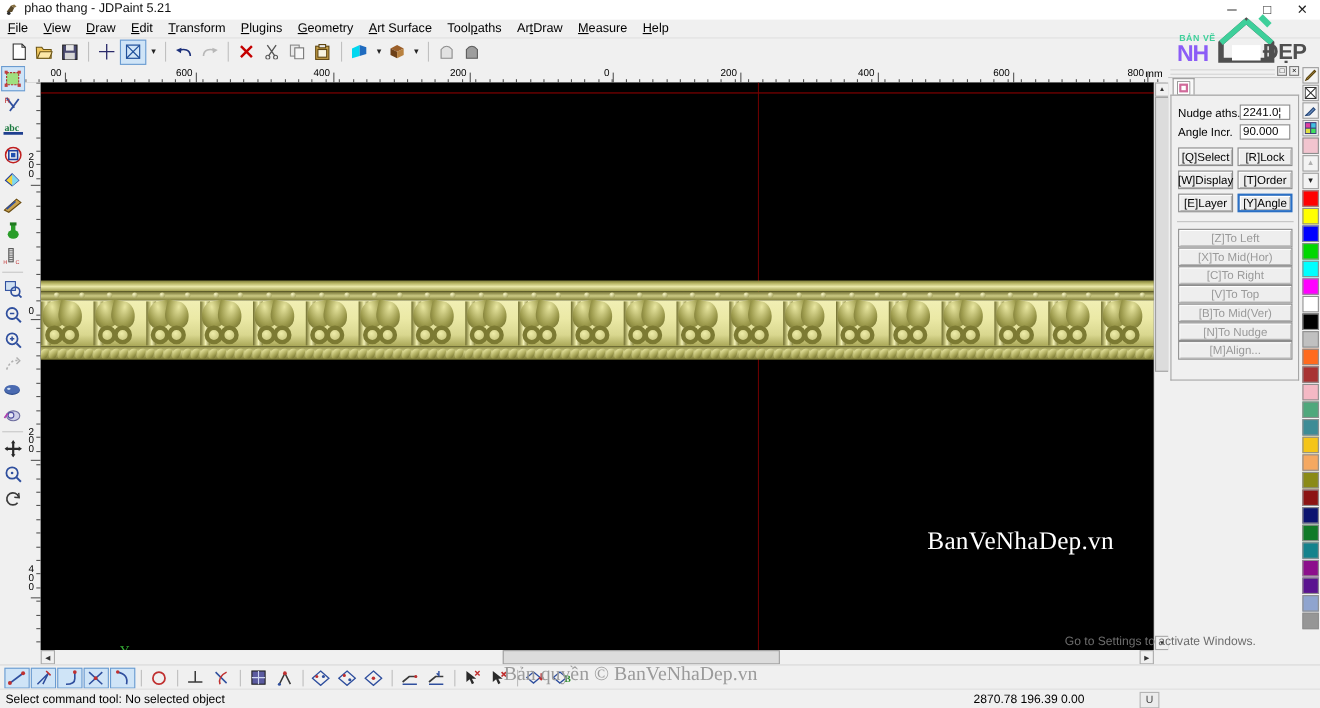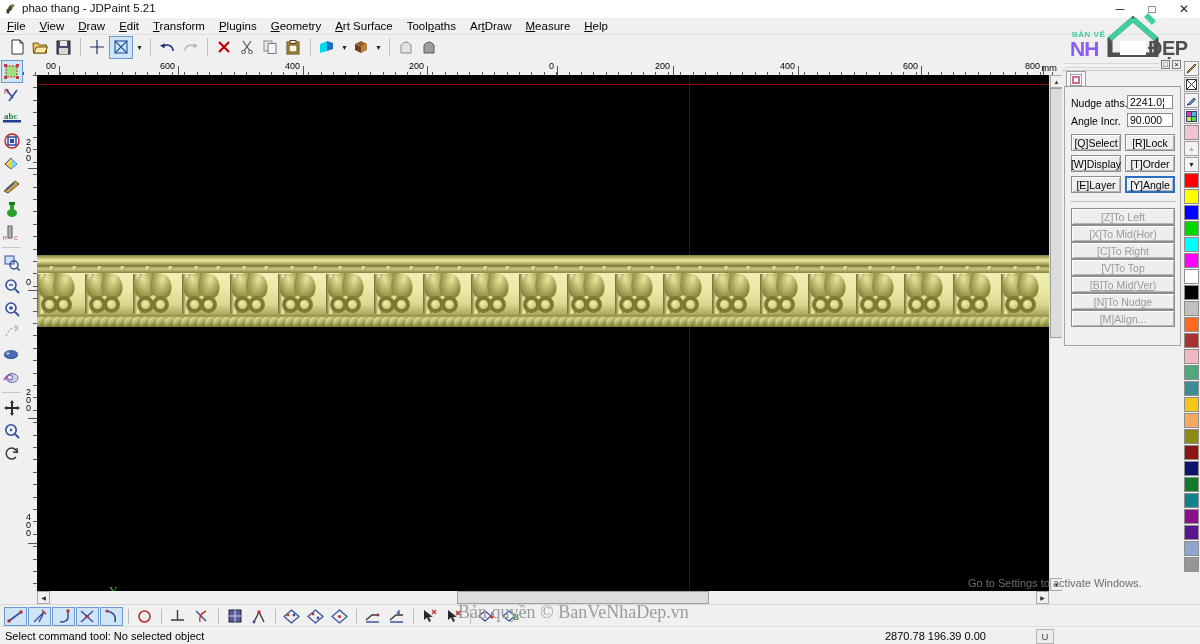--- a/index.html
+++ b/index.html
@@ -879,20 +879,21 @@
           <div class="scrollR"></div>
         </div>
         <div class="rope" style="left: 963.81px;"></div>
         <div class="rope" style="left: 971.841px;"></div>
         <div class="rope" style="left: 979.873px;"></div>
         <div class="rope" style="left: 987.905px;"></div>
         <div class="rope" style="left: 995.937px;"></div>
         <div class="rope" style="left: 1003.97px;"></div>
       </div>
 
+    <div class="wmark">BanVeNhaDep.vn</div>
 
     <div class="axis">
 
       <div class="ylab">Y</div>
 
     </div>
   </div>
 
   <div class="vscroll">
     <div class="sb-arrow" style="left:0;top:0;width:13px;height:13px;">▲</div>
@@ -952,21 +953,21 @@
       <div class="pbtn" style="left:60px;top:68px;width:50px;">[T]Order</div>
       <div class="pbtn" style="left:6px;top:89px;width:50px;">[E]Layer</div>
       <div class="pbtn focus" style="left:60px;top:89px;width:50px;">[Y]Angle</div>
 
       <div class="pdiv" style="top:114px;"></div>
 
       <div class="pbtn disabled" style="left:6px;top:121px;width:104px;">[Z]To Left</div>
       <div class="pbtn disabled" style="left:6px;top:138px;width:104px;">[X]To Mid(Hor)</div>
       <div class="pbtn disabled" style="left:6px;top:155px;width:104px;">[C]To Right</div>
       <div class="pbtn disabled" style="left:6px;top:172px;width:104px;">[V]To Top</div>
-      <div class="pbtn disabled" style="left:6px;top:189px;width:104px;text-decoration:underline;">[B]To Mid(Ver)</div>
+      <div class="pbtn disabled" style="left:6px;top:189px;width:104px;">[B]To Mid(Ver)</div>
       <div class="pbtn disabled" style="left:6px;top:206px;width:104px;">[N]To Nudge</div>
       <div class="pbtn disabled" style="left:6px;top:223px;width:104px;">[M]Align...</div>
     </div>
   </div>
 
   <div class="palette" id="palette">
       <div class="ptool">
         <svg width="11" height="11" viewBox="0 0 11 11">
           <path d="M1 10 L3 9 L10 2 L9 1 L2 8 Z" fill="#c8a24a" stroke="#5a4410"></path>
         </svg>

